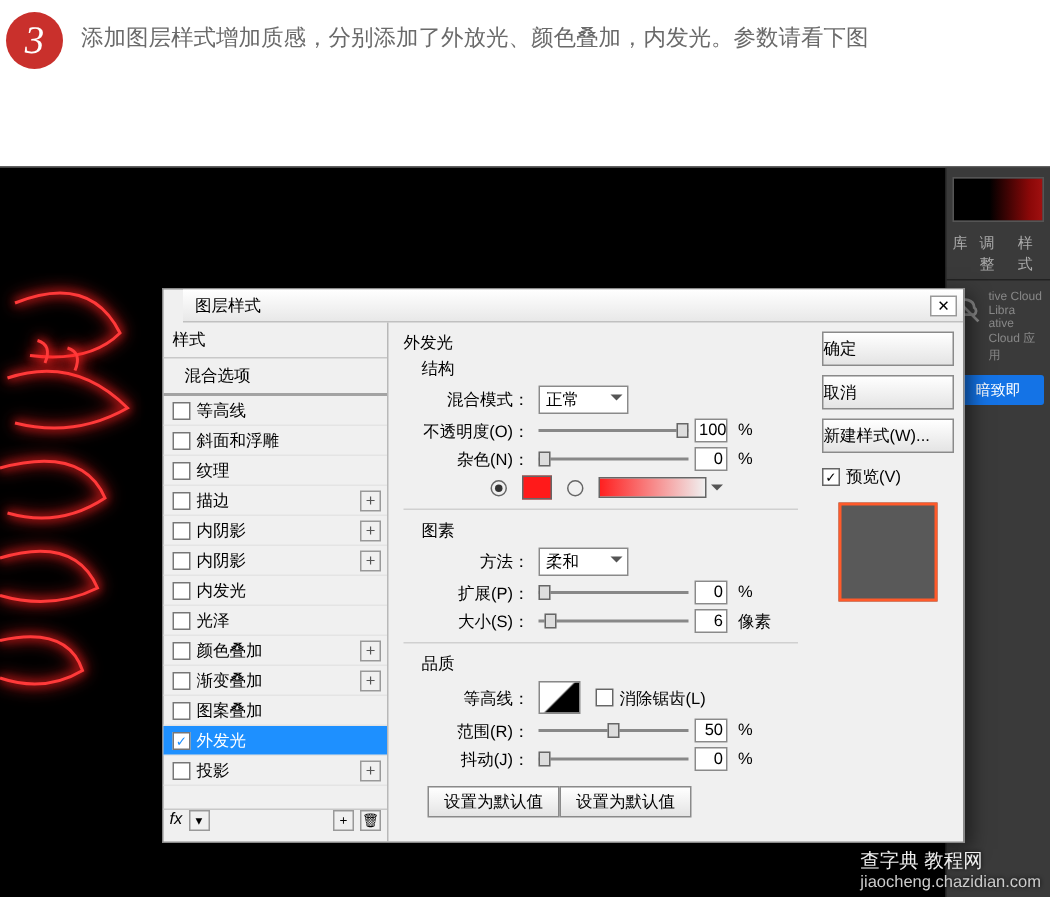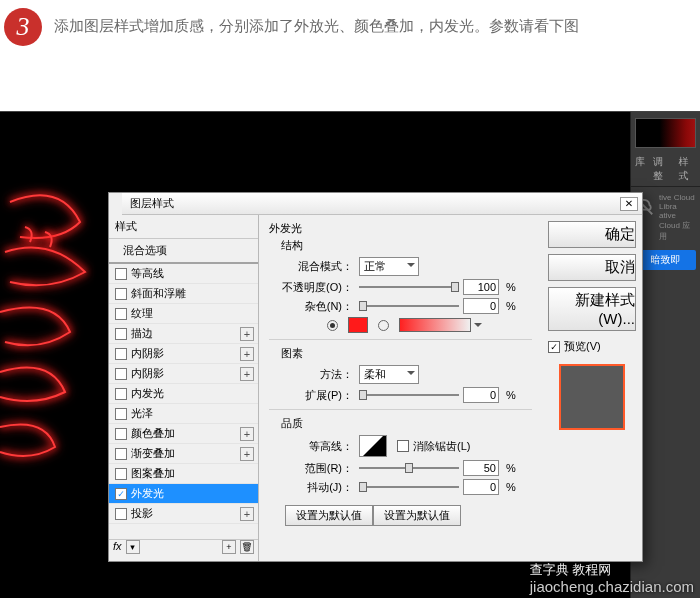--- a/index.html
+++ b/index.html
@@ -47,40 +47,40 @@
 .grp-title { font-size: 11px; margin-bottom: 2px; }
 .grp-sub { margin-left: 12px; margin-bottom: 4px; }
 .row { display: flex; align-items: center; margin: 3px 0; }
 .row .lab { width: 84px; text-align: right; margin-right: 6px; }
 .sel-box { border: 1px solid #8a8a8a; background: #fff; padding: 1px 14px 1px 4px; position: relative; min-width: 60px; font-size: 11px; }
 .sel-box:after { content: ""; position: absolute; right: 3px; top: 5px; border: 4px solid transparent; border-top-color: #555; }
 .slider-wrap { display: flex; align-items: center; gap: 4px; }
 .slider { width: 100px; height: 8px; position: relative; }
 .slider:before { content: ""; position: absolute; top: 3px; left: 0; right: 0; height: 2px; background: #888; }
 .slider .thumb { position: absolute; top: -1px; width: 8px; height: 10px; background: #ddd; border: 1px solid #666; }
-.num { width: 36px; border: 1px solid #8a8a8a; background: #fff; padding: 1px 2px; text-align: right; font-size: 11px; }
+.num { width: 22px; border: 1px solid #8a8a8a; background: #fff; padding: 1px 2px; text-align: right; font-size: 11px; }
 .unit { margin-left: 3px; }
 .swatch-red { width: 20px; height: 16px; background: #ff1a1a; border: 1px solid #666; margin: 0 4px; }
 .radio { width: 11px; height: 11px; border: 1px solid #666; border-radius: 50%; display: inline-flex; align-items: center; justify-content: center; }
 .radio.on:after { content:""; width:5px; height:5px; background:#333; border-radius:50%; }
 .grad-bar { width: 72px; height: 14px; border: 1px solid #666; background: linear-gradient(to right, #ff2020, rgba(255,32,32,0)); margin-left: 4px; position: relative; }
 .grad-bar:after { content:""; position:absolute; right:-12px; top:4px; border:4px solid transparent; border-top-color:#555; }
 .hr { height: 1px; background: #d0d0d0; margin: 6px 0; }
 .contour-grad { width: 28px; height: 22px; border: 1px solid #888; background: linear-gradient(135deg, #fff 0%, #fff 48%, #000 52%, #000 100%); }
 .btnpair { display: flex; margin-top: 10px; margin-left: 16px; align-items: flex-end; }
 .pbtn { border: 1px solid #8a8a8a; background: linear-gradient(#fff,#e4e4e4); padding: 2px 10px; font-size: 11px; }
 
 .right-col { width: 100px; padding: 6px; display: flex; flex-direction: column; align-items: stretch; gap: 6px; }
-.rbtn { border: 1px solid #8a8a8a; background: linear-gradient(#fff,#e4e4e4); padding: 3px 0; font-size: 15px; text-align: right; }
+.rbtn { border: 1px solid #8a8a8a; background: linear-gradient(#fff,#e4e4e4); padding: 3px 0; font-size: 11px; text-align: left; }
 .chk-line { display: flex; align-items: center; font-size: 11px; gap: 4px; margin-top: 2px; }
 .chk-box { width: 12px; height: 12px; border: 1px solid #666; background: #fff; display: flex; align-items: center; justify-content: center; font-size: 9px; }
 .preview { width: 66px; height: 66px; background: #595959; border: 2px solid #ff5a2a; margin-top: 4px; align-self: center; }
 
 .watermark { position: absolute; bottom: 4px; right: 6px; font-size: 13px; color: #eee; text-shadow: 0 0 3px #000; }
-.watermark .sub { font-size: 15px; color: #ccc; display:block; line-height: 1; }
+.watermark .sub { font-size: 11px; color: #ccc; display:block; line-height: 1; }
 </style>
 </head>
 <body>
 
 <div class="step-row">
   <div class="step-num">3</div>
   <div class="step-text">添加图层样式增加质感，分别添加了外放光、颜色叠加，内发光。参数请看下图</div>
 </div>
 
 <div class="ps-area">
@@ -239,20 +239,30 @@
         <div class="row">
           <span class="lab">扩展(P)：</span>
           <div class="slider-wrap">
             <div class="slider">
                 <div class="thumb" style="left:0"></div>
               </div>
             <span class="num">0</span>
             <span class="unit">%</span>
           </div>
         </div>
+        <div class="row">
+          <span class="lab">大小(S)：</span>
+          <div class="slider-wrap">
+            <div class="slider">
+                <div class="thumb" style="left:4px"></div>
+              </div>
+            <span class="num">6</span>
+            <span class="unit">像素</span>
+          </div>
+        </div>
 
         <div class="hr"></div>
         <div class="grp-sub">品质</div>
         <div class="row">
           <span class="lab">等高线：</span>
           <span class="contour-grad"></span>
           <span style="width:10px"></span>
           <span class="chk-box"></span>
           <span style="margin-left:4px">消除锯齿(L)</span>
         </div>

